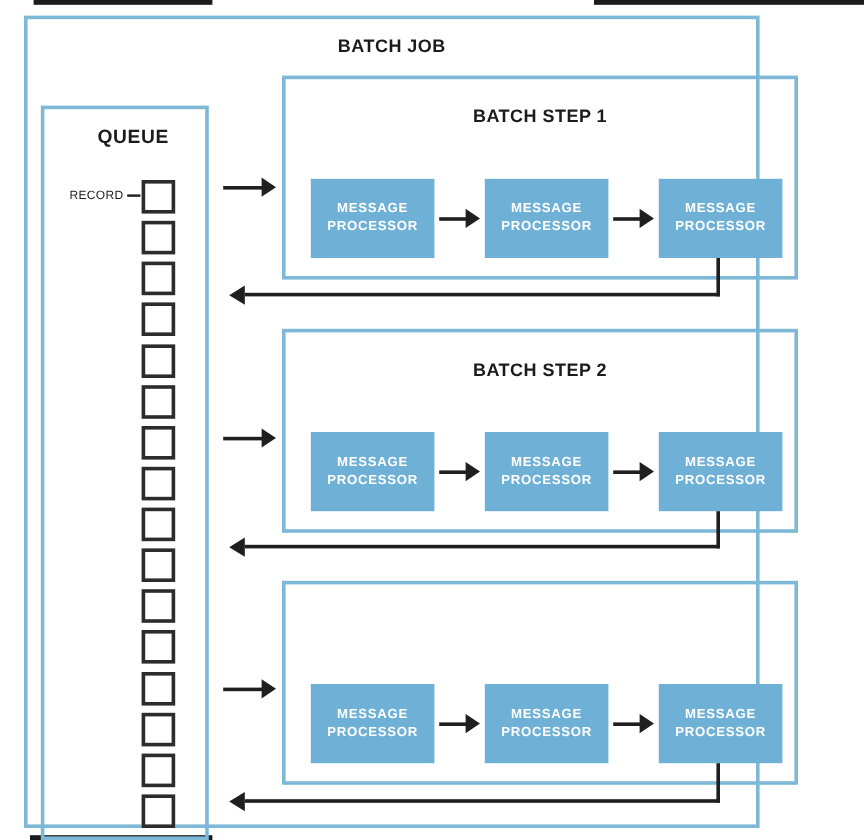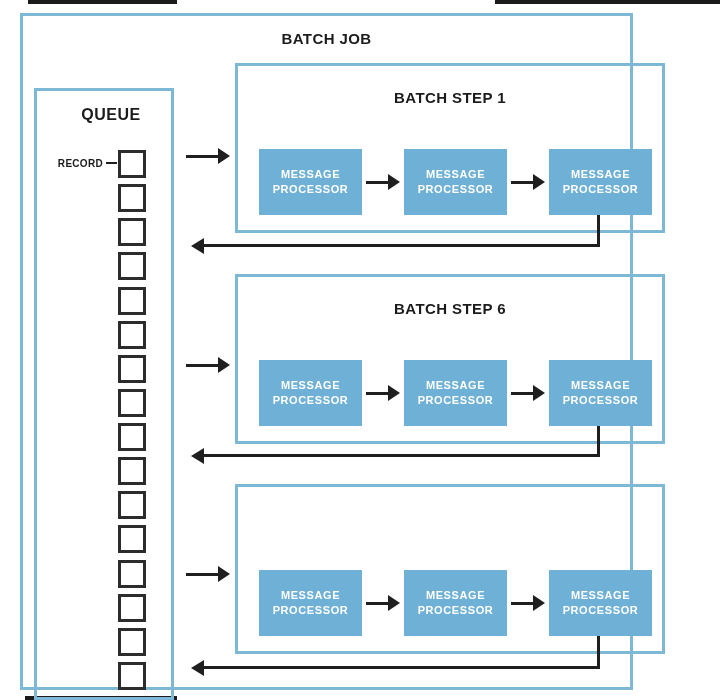--- a/index.html
+++ b/index.html
@@ -39,21 +39,21 @@
   }
   .queue-title{
     position:absolute;top:15px;left:0;right:0;
     text-align:center;padding-left:14px;
     font-weight:bold;font-size:16px;letter-spacing:.5px;
   }
   .record-row{
     position:absolute;left:10px;top:64px;width:70px;height:16px;
     display:flex;align-items:center;justify-content:flex-end;gap:3px;
   }
-  .record-label{font-weight:bold;font-size:10px;letter-spacing:.3px;}
+  .record-label{font-weight:normal;font-size:10px;letter-spacing:.3px;}
   .record-dash{width:11px;height:2px;background:var(--line);flex:0 0 auto;}
   .record{
     position:absolute;left:81px;width:28px;height:28px;
     border:3px solid #2c2c2c;background:#ffffff;
   }
 
   
   .step{
     position:absolute;left:212px;width:430px;height:170px;
     border:3px solid var(--blue);
@@ -156,21 +156,21 @@
       <div class="inner-arrow ia1">
         <div class="arrow-shaft"></div>
         <div class="arrow-head-r"></div>
       </div>
       <div class="proc p2">
         <div>MESSAGE</div>
         <div>PROCESSOR</div>
       </div>
     </div>
   <div class="step step-2" id="step1">
-    <div class="step-title">BATCH STEP 6</div>
+    <div class="step-title">BATCH STEP 2</div>
   <div class="proc p0">
         <div>MESSAGE</div>
         <div>PROCESSOR</div>
       </div>
       <div class="inner-arrow ia0">
         <div class="arrow-shaft"></div>
         <div class="arrow-head-r"></div>
       </div>
       <div class="proc p1">
         <div>MESSAGE</div>

